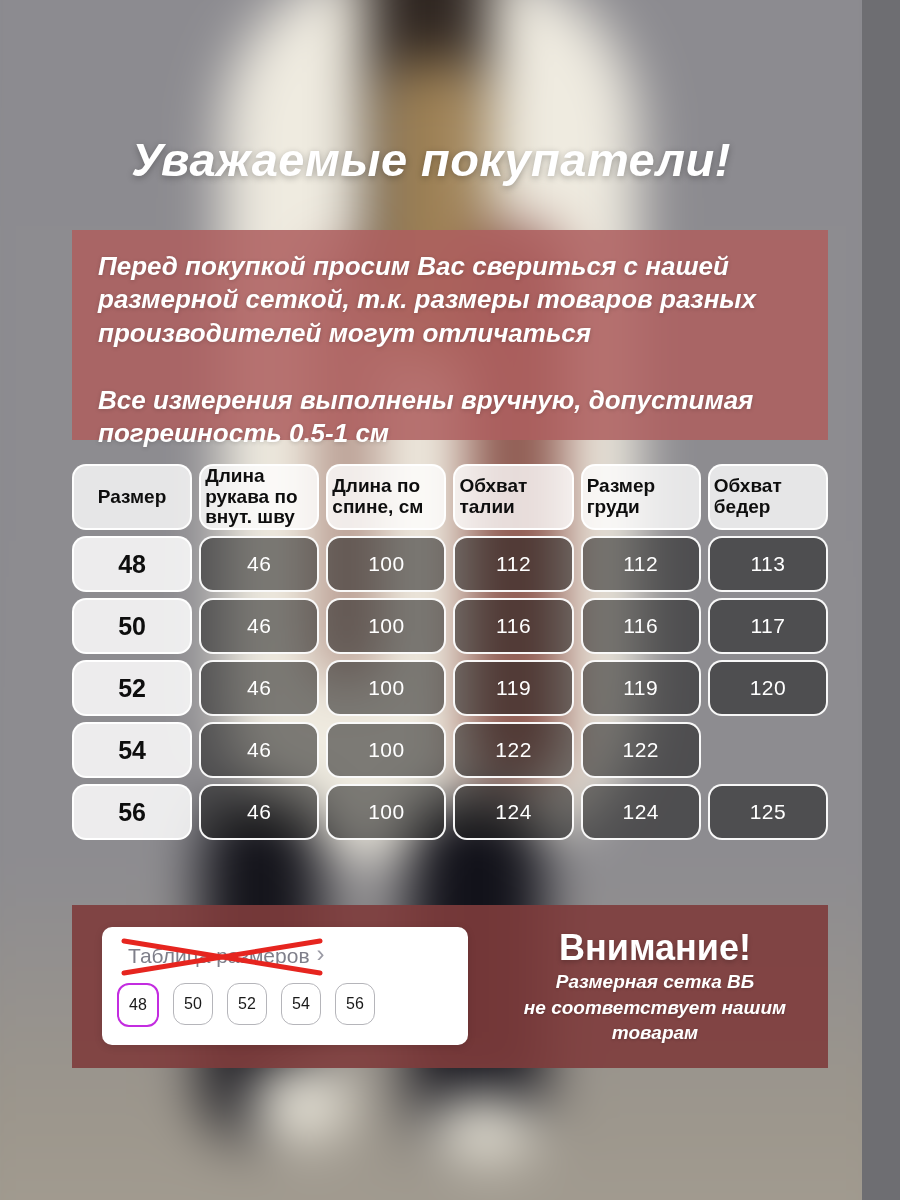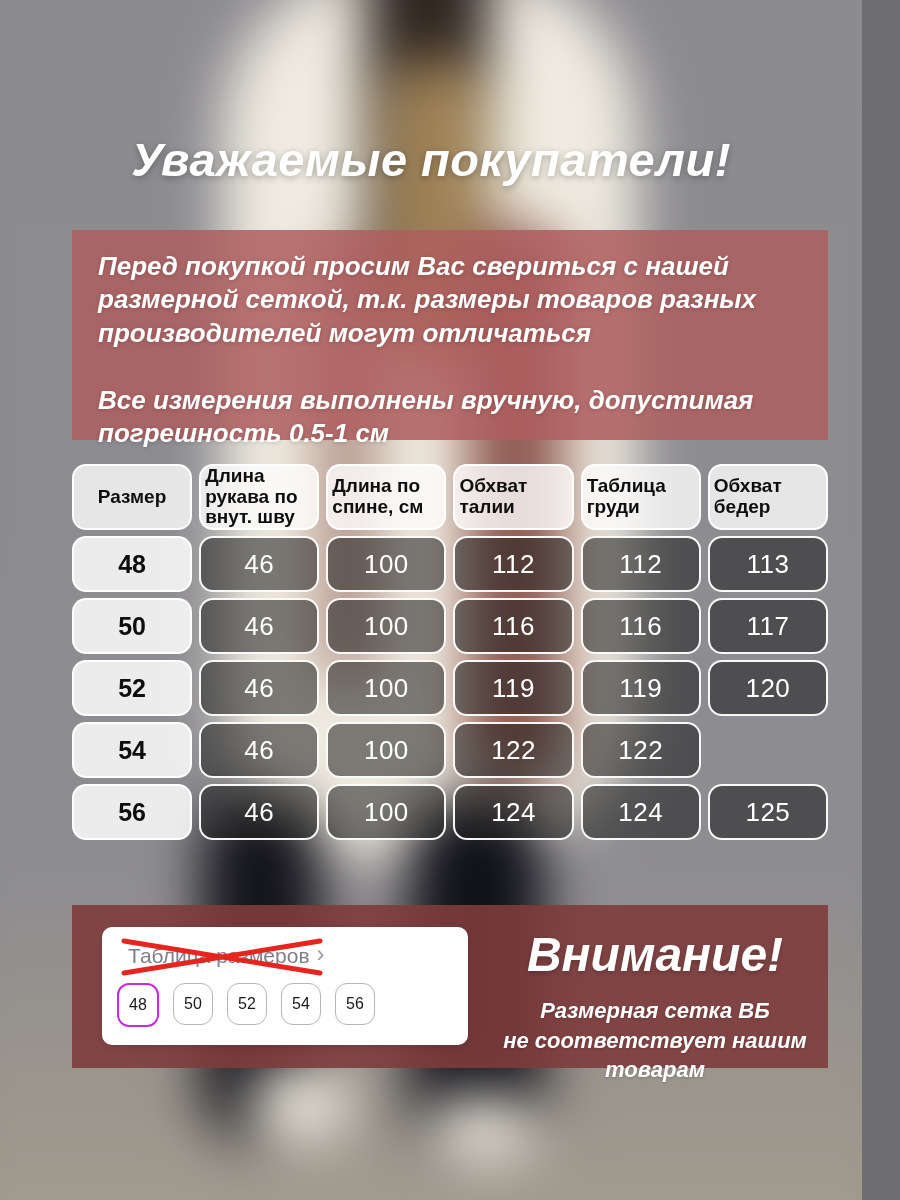--- a/index.html
+++ b/index.html
@@ -53,21 +53,21 @@
   .th{
     height:66px;background:rgba(255,255,255,.78);color:#0e0e0e;
     font-weight:bold;font-size:19px;line-height:1.08;padding:2px 4px;
   }
   .td-size{
     height:56px;background:rgba(255,255,255,.84);color:#0e0e0e;
     font-weight:bold;font-size:25px;
   }
   .td-val{
     height:56px;background:rgba(26,26,26,.54);color:#fff;
-    font-size:26px;font-weight:normal;letter-spacing:.5px;
+    font-size:21px;font-weight:normal;letter-spacing:.5px;
   }
 
   
   .attention-box{
     position:absolute;left:72px;top:905px;width:756px;height:163px;
     background:rgba(126,60,60,.9);
   }
   .wb-card{
     position:absolute;left:30px;top:22px;width:366px;height:118px;
     background:#fff;border-radius:10px;box-shadow:0 2px 8px rgba(0,0,0,.12);
@@ -80,25 +80,25 @@
   .chip{
     width:38px;height:40px;border:1.5px solid #b5b5ba;border-radius:12px;
     display:flex;align-items:center;justify-content:center;
     font-size:16px;color:#1a1a1a;background:#fff;
   }
   .chip.selected{border:2px solid #c32ce0;}
   .attention-text{
     position:absolute;left:420px;top:22px;width:326px;text-align:center;color:#fff;
   }
   .attention-title{
-    font-size:48px;font-weight:bold;font-style:italic;margin-bottom:14px;
+    font-size:36px;font-weight:bold;
     text-shadow:0 2px 5px rgba(0,0,0,.22);
   }
   .attention-line{
-    font-size:22px;font-weight:bold;font-style:italic;line-height:1.35;
+    font-size:19px;font-weight:bold;font-style:italic;line-height:1.35;
     text-shadow:0 1px 3px rgba(0,0,0,.2);
   }
 </style>
 </head>
 <body>
 
 <div class="poster">
 
   <div class="bg">
     <div class="bg-paint">
@@ -121,21 +121,21 @@
     <p>Перед покупкой просим Вас свериться с нашей размерной сеткой, т.к. размеры товаров разных производителей могут отличаться</p>
     <p>Все измерения выполнены вручную, допустимая погрешность 0.5-1 см</p>
   </div>
 
   <div class="size-table">
     <div class="t-row" id="table-head">
         <div class="cell th">Размер</div>
         <div class="cell th">Длина рукава по внут. шву</div>
         <div class="cell th">Длина по спине, см</div>
         <div class="cell th">Обхват талии</div>
-        <div class="cell th">Таблица груди</div>
+        <div class="cell th">Размер груди</div>
         <div class="cell th">Обхват бедер</div>
       </div>
     <div id="table-body">
         <div class="t-row">
           <div class="cell td-size">48</div>
           <div class="cell td-val">46</div>
           <div class="cell td-val">100</div>
           <div class="cell td-val">112</div>
           <div class="cell td-val">112</div>
           <div class="cell td-val">113</div>

